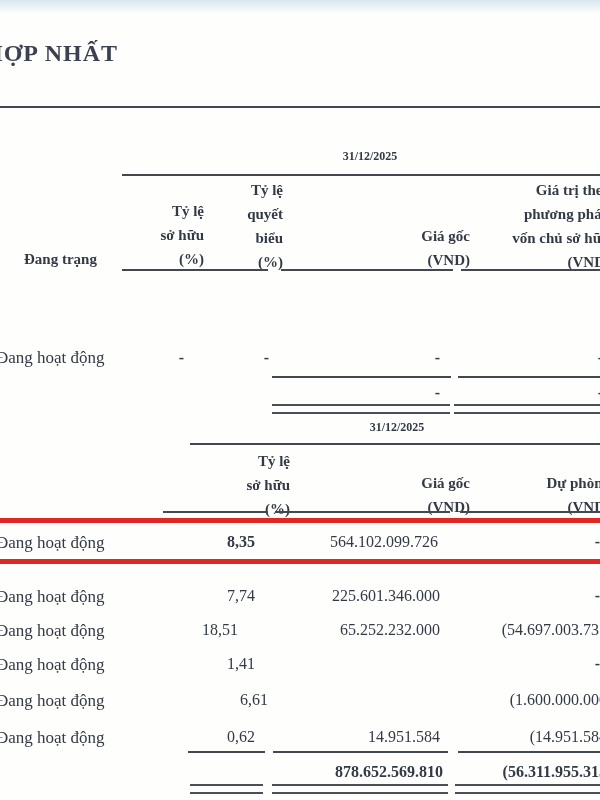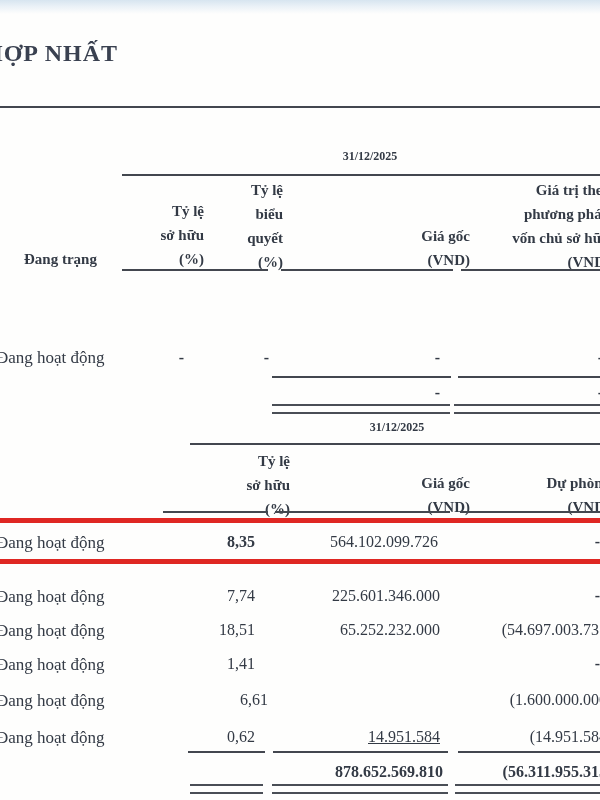--- a/index.html
+++ b/index.html
@@ -37,22 +37,22 @@
   <div class="datehead" style="left:290px;top:149px;width:160px;text-align:center;">31/12/2025</div>
   <div class="rule" style="left:122px;top:174px;width:490px;"></div>
 
   <div class="colhead center" style="left:112px;top:199px;width:92px;">
     <div>Tỷ lệ</div>
     <div>sở hữu</div>
     <div>(%)</div>
   </div>
   <div class="colhead center" style="left:203px;top:178px;width:80px;">
     <div>Tỷ lệ</div>
+    <div>quyết</div>
     <div>biểu</div>
-    <div>quyết</div>
     <div>(%)</div>
   </div>
   <div class="colhead center" style="left:355px;top:224px;width:115px;">
     <div>Giá gốc</div>
     <div>(VND)</div>
   </div>
   <div class="colhead right" style="left:485px;top:178px;width:125px;">
     <div>Giá trị theo</div>
     <div>phương pháp</div>
     <div>vốn chủ sở hữu</div>
@@ -105,35 +105,35 @@
   <div class="cell right" style="left:185px;top:533px;width:70px;font-weight:bold;">8,35</div>
   <div class="cell right" style="left:280px;top:533px;width:158px;">564.102.099.726</div>
   <div class="cell dash center" style="left:546px;top:533px;width:54px;">-</div>
 
   <div class="cell status" style="left:-4px;top:587px;">Đang hoạt động</div>
   <div class="cell right" style="left:185px;top:587px;width:70px;">7,74</div>
   <div class="cell right" style="left:282px;top:587px;width:158px;">225.601.346.000</div>
   <div class="cell dash center" style="left:546px;top:587px;width:54px;">-</div>
 
   <div class="cell status" style="left:-4px;top:621px;">Đang hoạt động</div>
-  <div class="cell right" style="left:185px;top:621px;width:70px;">18,51</div>
+  <div class="cell right" style="left:185px;top:621px;width:70px;text-align:center;">18,51</div>
   <div class="cell right" style="left:282px;top:621px;width:158px;">65.252.232.000</div>
   <div class="cell right" style="left:450px;top:621px;width:157px;">(54.697.003.731</div>
 
   <div class="cell status" style="left:-4px;top:655px;">Đang hoạt động</div>
   <div class="cell right" style="left:185px;top:655px;width:70px;">1,41</div>
   <div class="cell dash center" style="left:546px;top:655px;width:54px;">-</div>
 
   <div class="cell status" style="left:-4px;top:691px;">Đang hoạt động</div>
   <div class="cell right" style="left:198px;top:691px;width:70px;font-family:Liberation Serif, serif;">6,61</div>
   <div class="cell right" style="left:450px;top:691px;width:157px;">(1.600.000.000</div>
 
   <div class="cell status" style="left:-4px;top:728px;">Đang hoạt động</div>
   <div class="cell right" style="left:185px;top:728px;width:70px;">0,62</div>
-  <div class="cell right" style="left:282px;top:728px;width:158px;text-decoration:underline;">14.951.584</div>
+  <div class="cell right" style="left:282px;top:728px;width:158px;">14.951.584</div>
   <div class="cell right" style="left:450px;top:728px;width:157px;">(14.951.584</div>
 
   <div class="rule" style="left:188px;top:751px;width:77px;"></div>
   <div class="rule" style="left:273px;top:751px;width:175px;"></div>
   <div class="rule" style="left:458px;top:751px;width:154px;"></div>
 
   <div class="cell right total" style="left:285px;top:763px;width:158px;">878.652.569.810</div>
   <div class="cell right total" style="left:450px;top:763px;width:157px;">(56.311.955.315</div>
 
   <div class="dblrule" style="left:190px;top:784px;width:73px;"></div>

